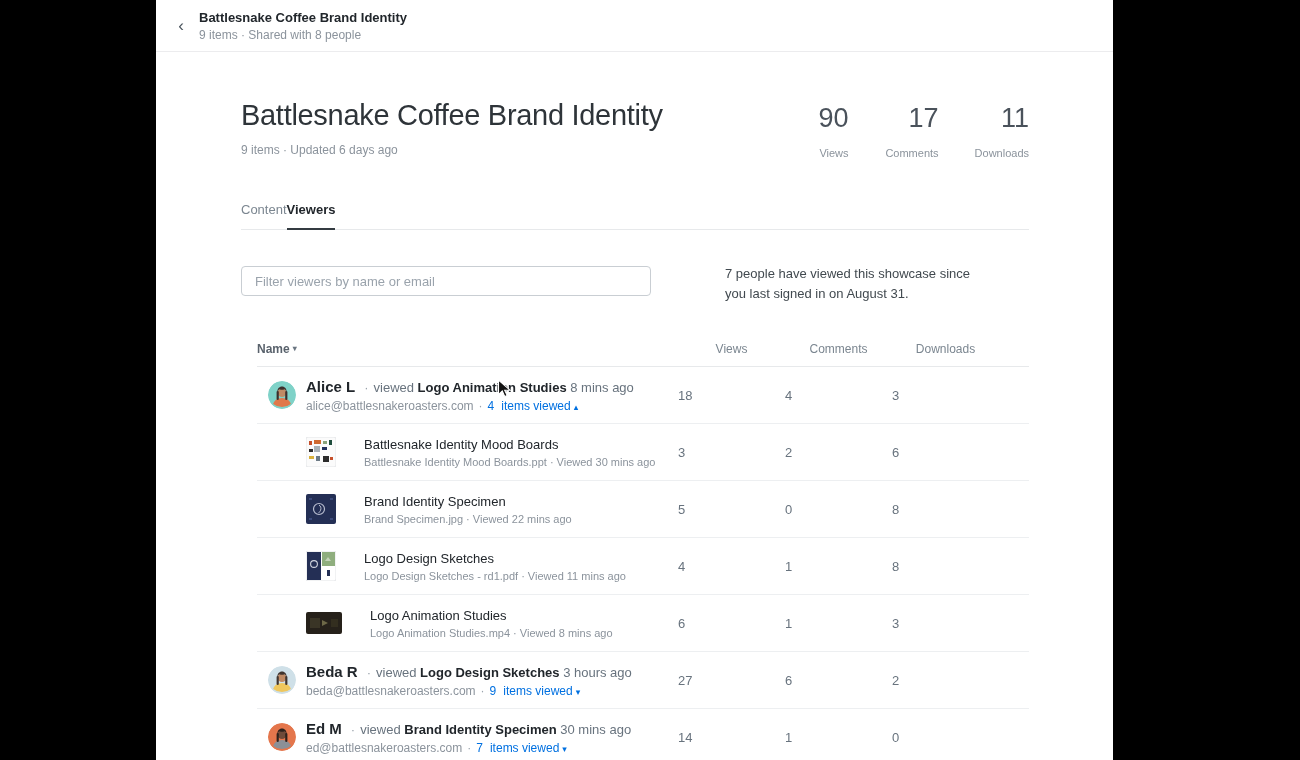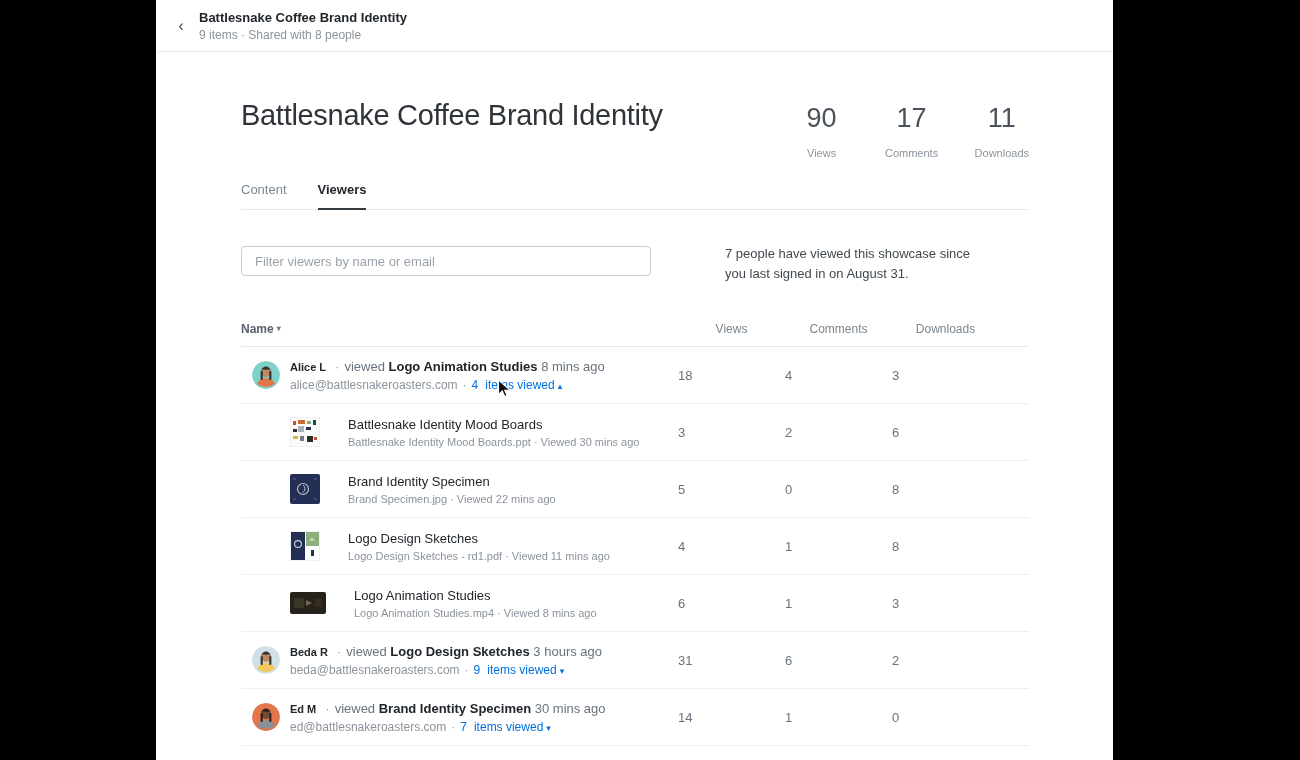--- a/index.html
+++ b/index.html
@@ -21,56 +21,56 @@
   .tb-title { font-size:13px; font-weight:700; color:#21262b; }
   .tb-sub { font-size:12px; color:#8b939c; margin-top:3px; }
 
   .content { padding:0 84px 0 85px; }
 
   
   .hero { display:flex; justify-content:space-between; margin-top:47px; }
   .hero-title { font-size:29px; font-weight:400; color:#2e3439; letter-spacing:-0.3px; }
   .hero-meta { font-size:12px; color:#8b939c; margin-top:11px; }
   .stats { display:flex; gap:36px; margin-top:4px; }
-  .stat { text-align:center; min-width:54px; }
+  .stat { text-align:right; min-width:54px; }
   .stat-value { font-size:27px; font-weight:400; color:#4a525b; }
   .stat-label { font-size:11px; color:#8b939c; margin-top:13px; }
 
   
-  .tabs { margin-top:23px; border-bottom:1px solid #e7e9eb; display:flex; gap:31px; }
+  .tabs { margin-top:43px; border-bottom:1px solid #e7e9eb; display:flex; }
   .tab { font-size:13px; color:#7b8690; padding-bottom:11px; cursor:pointer; }
   .tab.active { color:#21262b; font-weight:700; border-bottom:2px solid #343b41; margin-bottom:-1px;text-align:right; }
 
   
   .filter-row { display:flex; justify-content:space-between; margin-top:36px; }
   .filter-input { width:410px; height:30px; border:1px solid #c9ced3; border-radius:4px;
     padding:0 13px; font-size:13px; color:#33383d; font-family:"Liberation Sans", sans-serif; outline:none; }
   .filter-input::placeholder { color:#9aa3ac; }
   .notice { width:264px; margin-right:40px; font-size:13px; color:#41494f; line-height:1.55; margin-top:-2px; }
 
   
-  .grid { display:grid; grid-template-columns:1fr 107px 107px 107px; padding-right:30px; align-items:center; }
+  .grid { display:grid; grid-template-columns:1fr 107px 107px 107px; padding-right:30px; align-items:center;margin-left:16px; }
   .thead { margin-top:38px; padding-bottom:10px; border-bottom:1px solid #e7e9eb; }
   .th { font-size:12px; color:#7b8690; }
   .th.num { text-align:center; }
   .th-name { font-weight:700; color:#59626c; cursor:pointer; }
   .th-caret { font-size:8px; color:#6b7682; margin-left:3px; vertical-align:2px; }
 
   .row { min-height:57px; border-bottom:1px solid #edeff1; cursor:pointer; }
   .cell-num { font-size:13px; color:#68737e; text-align:left; }
 
   .row-main { display:flex; align-items:center; }
   .viewer-main { padding-left:11px; gap:10px; }
   .item-main { padding-left:49px; gap:28px; }
 
   .avatar { width:28px; height:28px; border-radius:50%; overflow:hidden; flex:none; }
   .thumb { flex:none; display:flex; align-items:center; justify-content:center; }
 
   .line1 { font-size:13px; color:#68737e; }
-  .vname { font-weight:700; color:#21262b; font-size:11px; margin-right:4px; }
+  .vname { font-weight:700; color:#21262b; font-size:15px; margin-right:4px; }
   .dot { color:#9aa3ac; margin:0 5px; }
   .vitem { font-weight:700; color:#21262b; }
   .line2 { margin-top:4px; font-size:12px; color:#8b939c; }
   .viewed-link { color:#0070e0; text-decoration:none; }
   .viewed-link .count { margin-right:7px; }
   .viewed-caret { font-size:9px; margin-left:3px; }
 
   .item-title { font-size:13px; color:#21262b; }
   .item-meta { margin-top:4px; font-size:11px; color:#8b939c; }
 
@@ -90,20 +90,21 @@
       <div class="tb-title">Battlesnake Coffee Brand Identity</div>
       <div class="tb-sub">9 items · Shared with 8 people</div>
     </div>
   </div>
 
   <div class="content">
 
     <div class="hero">
       <div>
         <div class="hero-title">Battlesnake Coffee Brand Identity</div>
+        <div class="hero-meta">9 items  ·  Updated 6 days ago</div>
       </div>
       <div class="stats">
         <div class="stat">
           <div class="stat-value">90</div>
           <div class="stat-label">Views</div>
         </div>
         <div class="stat">
           <div class="stat-value">17</div>
           <div class="stat-label">Comments</div>
         </div>
@@ -250,21 +251,21 @@
                 <circle cx="14" cy="11.6" r="4.4" fill="#c08a64"></circle>
                 <path d="M9.4 11.2c-.3-3.4 1.8-5.7 4.6-5.7s4.9 2.3 4.6 5.7c-.6-2-1.6-2.9-2.2-3-1.3.8-3.5.8-4.8 0-.6.1-1.6 1-2.2 3z" fill="#40342f"></path>
                 <rect x="8.6" y="10" width="2.2" height="9" rx="1.1" fill="#40342f"></rect>
                 <rect x="17.2" y="10" width="2.2" height="9" rx="1.1" fill="#40342f"></rect>
               </svg></div>
             <div>
               <div class="line1"><span class="vname">Beda R</span><span class="dot">·</span><span>viewed </span><span class="vitem">Logo Design Sketches</span><span> 3 hours ago</span></div>
               <div class="line2"><span>beda@battlesnakeroasters.com</span><span class="dot">·</span><a class="viewed-link" href="#"><span class="count">9</span><span>items viewed</span><span class="viewed-caret">▾</span></a></div>
             </div>
           </div>
-          <div class="cell-num">31</div>
+          <div class="cell-num">27</div>
           <div class="cell-num">6</div>
           <div class="cell-num">2</div>
         </div>
         <div class="grid row">
           <div class="row-main viewer-main">
             <div class="avatar"><svg width="28" height="28" viewBox="0 0 28 28">
                 <circle cx="14" cy="14" r="14" fill="#e4764c"></circle>
                 <path d="M14 17c-5 0-8 2.9-8.8 5.9a14 14 0 0 0 17.6 0C22 19.9 19 17 14 17z" fill="#8b9097"></path>
                 <circle cx="14" cy="11.6" r="4.4" fill="#6e4a39"></circle>
                 <path d="M9.4 11.2c-.3-3.4 1.8-5.7 4.6-5.7s4.9 2.3 4.6 5.7c-.6-2-1.6-2.9-2.2-3-1.3.8-3.5.8-4.8 0-.6.1-1.6 1-2.2 3z" fill="#2d211c"></path>

